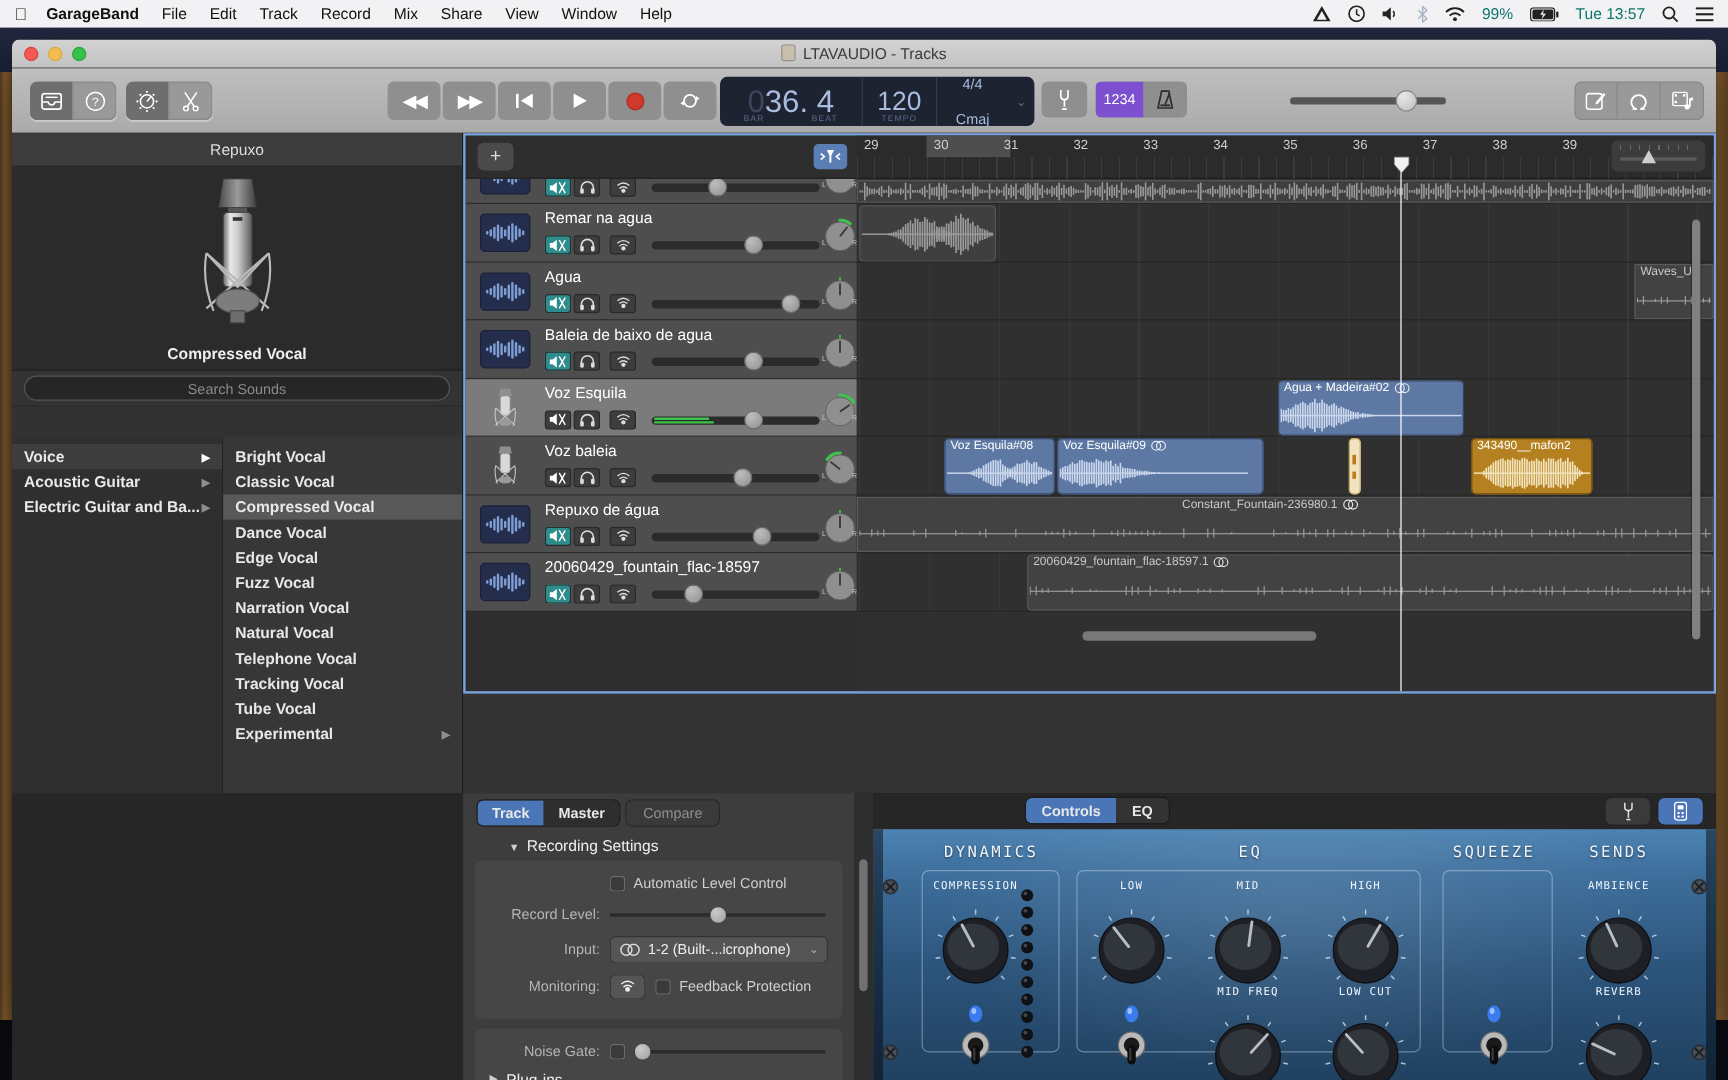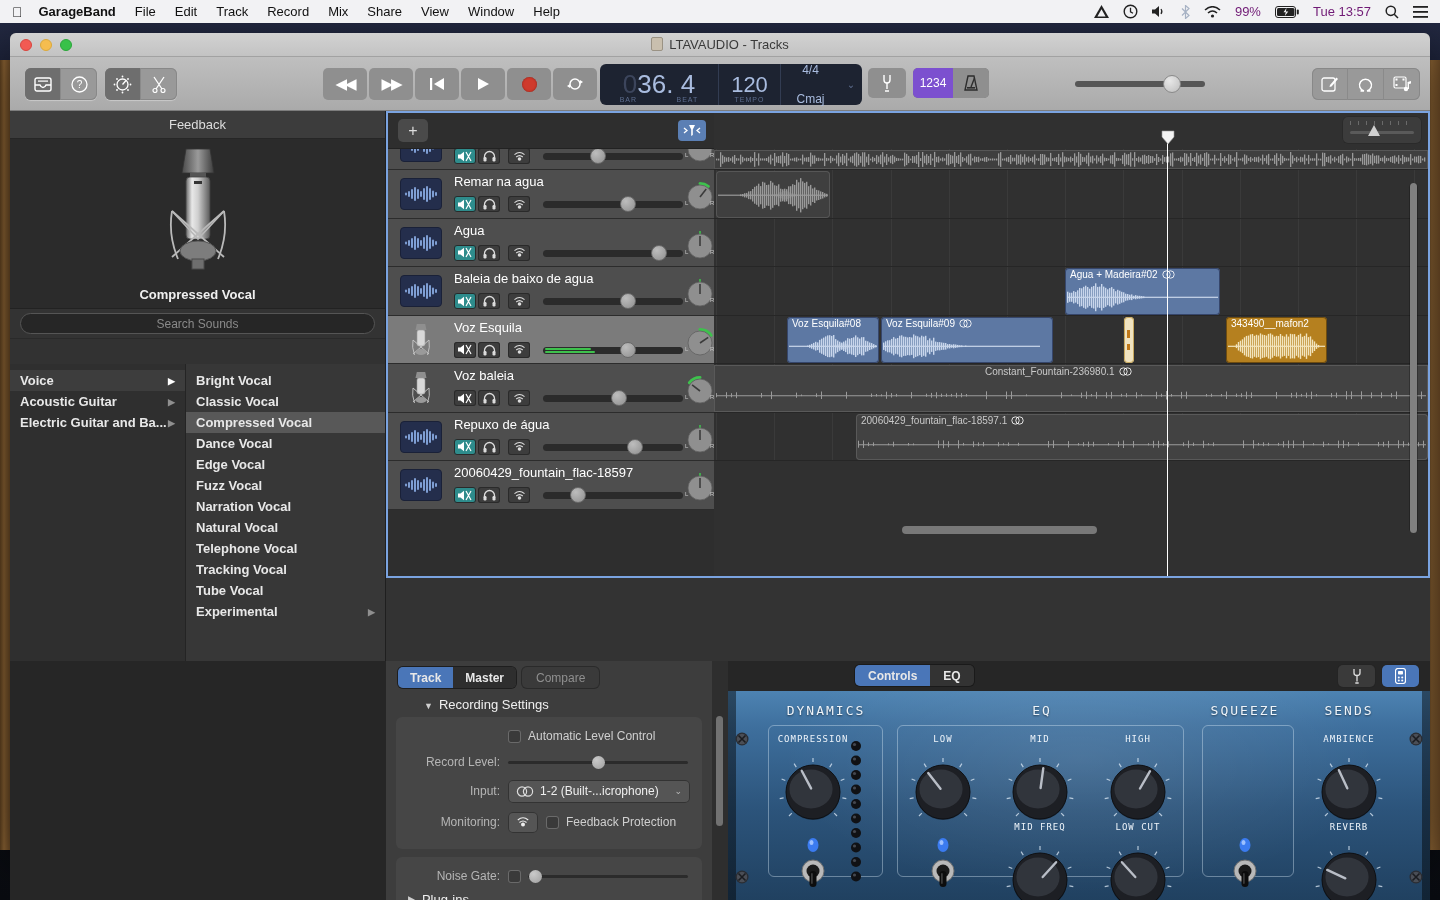--- a/index.html
+++ b/index.html
@@ -15,21 +15,21 @@
   .wood.left{ left:0; width:10px; } .wood.right{ right:0; }
 
   
   .menubar { position:absolute; top:0; left:0; right:0; height:23px; background:#f2f2f4;
     display:flex; align-items:center; padding:0 12px; z-index:30; font-size:13px; color:#111; }
   .menubar .apple { font-size:14px; margin-right:16px; }
   .menu-item { margin-right:19px; white-space:nowrap; }
   .menu-item.app { font-weight:bold; }
   .mb-right { margin-left:auto; display:flex; align-items:center; gap:14px; }
   .mb-right svg { display:block; }
-  .mb-text { font-size:13px; color:#701a75; }
+  .mb-text { font-size:13px; color:#0f766e; }
 
   
   .window { position:absolute; left:10px; top:33px; width:1420px; height:812px; z-index:10;
     border-radius:6px 6px 0 0; box-shadow:0 18px 50px rgba(0,0,0,.6); background:#3a3a3a; }
   .titlebar { position:absolute; top:0; left:0; right:0; height:24px;
     background:linear-gradient(#d2d2d2,#c3c3c3); border-radius:6px 6px 0 0;
     border-bottom:1px solid #a2a2a2;padding-left:16px; }
   .tl { position:absolute; top:6px; width:12px; height:12px; border-radius:50%; }
   .tl.red{ left:10px; background:#f25a53; border:1px solid #d8453e;}
   .tl.yellow{ left:30px; background:#f5bd4f; border:1px solid #dba93b;}
@@ -401,21 +401,21 @@
             <rect x="14.6" y="6" width="1.4" height="7" fill="#fff"></rect>
             <path d="M14.6 6 L18 5 V7.5 L16 8Z" fill="#fff"></path>
           </svg>
       </div>
     </div>
   </div>
 
   <div class="content">
 
     <div class="library">
-      <div class="lib-header">Feedback</div>
+      <div class="lib-header">Repuxo</div>
       <div class="lib-preview">
         <div class="lib-mic">
           <svg width="96" height="128" viewBox="0 0 96 128">
             <defs>
               <linearGradient id="micbody" x1="0" x2="1">
                   <stop offset="0" stop-color="#6a6a6a"></stop>
                   <stop offset="0.25" stop-color="#e8e8e8"></stop>
                   <stop offset="0.5" stop-color="#cfcfcf"></stop>
                   <stop offset="0.8" stop-color="#8a8a8a"></stop>
                   <stop offset="1" stop-color="#5a5a5a"></stop>
@@ -929,20 +929,36 @@
                   <circle cx="16" cy="15" r="12" fill="#8f8f8f"></circle>
                   <circle cx="16" cy="15" r="12" fill="none" stroke="#5f5f5f" stroke-width="0.8"></circle>
                   <path d="M 16 15 L 16.0 5.0" stroke="#3b3b3b" stroke-width="1.6"></path>
                 </svg></div>
               <div class="t-lr" style="left: 297px;">L</div>
               <div class="t-lr" style="left: 322px;">R</div>
             </div>
           </div>
         </div>
       <div class="timeline">
+        <div class="ruler" id="ruler">
+          <div class="ruler-ticks"></div>
+        <div class="cycle-strip" style="left: 58px; width: 70px;"></div>
+            <div class="ruler-num" style="left: 6px;">29</div>
+            <div class="ruler-num" style="left: 64.2px;">30</div>
+            <div class="ruler-num" style="left: 122.4px;">31</div>
+            <div class="ruler-num" style="left: 180.6px;">32</div>
+            <div class="ruler-num" style="left: 238.8px;">33</div>
+            <div class="ruler-num" style="left: 297px;">34</div>
+            <div class="ruler-num" style="left: 355.2px;">35</div>
+            <div class="ruler-num" style="left: 413.4px;">36</div>
+            <div class="ruler-num" style="left: 471.6px;">37</div>
+            <div class="ruler-num" style="left: 529.8px;">38</div>
+            <div class="ruler-num" style="left: 588px;">39</div>
+            <div class="ruler-num" style="left: 646.2px;">40</div>
+          </div>
         <div class="rows" id="timelineRows">
             <div class="trow" style="height: 21px;">
               <div class="region gray" style="left: 0px; width: 714px; height: 19px; border-radius: 0px;">
                 <div class="rwave" style="bottom: 1px;">
                   <svg width="710" height="17" viewBox="0 0 710 17" style="display:block">
                     <g fill="#9a9a9a">
                       <rect x="0" y="7.6" width="1.3" height="1.8"></rect>
                       <rect x="2" y="7.6" width="1.3" height="1.9"></rect>
                       <rect x="4" y="1.2" width="1.3" height="14.7"></rect>
                       <rect x="6" y="4.3" width="1.3" height="8.4"></rect>
@@ -1364,20 +1380,44 @@
                       <rect x="100" y="15.4" width="1.4" height="9.6"></rect>
                       <rect x="102" y="16.4" width="1.4" height="7.8"></rect>
                       <rect x="104" y="17.0" width="1.4" height="6.5"></rect>
                       <rect x="106" y="18.2" width="1.4" height="4.2"></rect>
                       <rect x="108" y="18.8" width="1.4" height="2.9"></rect>
                     </g>
                   </svg>
                 </div>
               </div>
             </div>
+            <div class="trow" style="height: 48.5px;">
+              <div class="region grayline" style="left: 648px; width: 66px; height: 46.5px; border-radius: 0px;">
+                <div class="rlabel" style="color: rgb(201, 201, 201);">
+                  <span>Waves_U</span>
+                </div>
+                <div class="rwave">
+                  <svg width="62" height="28.5" viewBox="0 0 62 28.5" style="display:block">
+                    <g fill="#9a9a9a">
+                      <rect x="0" y="14.25" width="62" height="1"></rect>
+                      <rect x="0" y="12.4" width="1" height="3.8"></rect>
+                      <rect x="5" y="10.6" width="1" height="7.2"></rect>
+                      <rect x="15" y="12.9" width="1" height="2.6"></rect>
+                      <rect x="20" y="11.4" width="1" height="5.7"></rect>
+                      <rect x="25" y="11.7" width="1" height="5.2"></rect>
+                      <rect x="40" y="10.6" width="1" height="7.2"></rect>
+                      <rect x="45" y="11.3" width="1" height="5.9"></rect>
+                      <rect x="50" y="10.6" width="1" height="7.3"></rect>
+                      <rect x="55" y="12.4" width="1" height="3.8"></rect>
+                      <rect x="60" y="12.0" width="1" height="4.6"></rect>
+                    </g>
+                  </svg>
+                </div>
+              </div>
+            </div>
             <div class="trow" style="height: 48.5px;"></div>
             <div class="trow" style="height: 48.5px;">
               <div class="region blue" style="left: 351px; width: 155px; height: 46.5px;">
                 <div class="rlabel">
                   <span>Agua + Madeira#02</span>
                   <svg width="13" height="9" viewBox="0 0 13 9" style="flex:none">
                     <circle cx="4.5" cy="4.5" r="3.7" fill="none" stroke="rgba(255,255,255,.85)" stroke-width="1"></circle>
                     <circle cx="8.5" cy="4.5" r="3.7" fill="none" stroke="rgba(255,255,255,.85)" stroke-width="1"></circle>
                   </svg>
                 </div>

